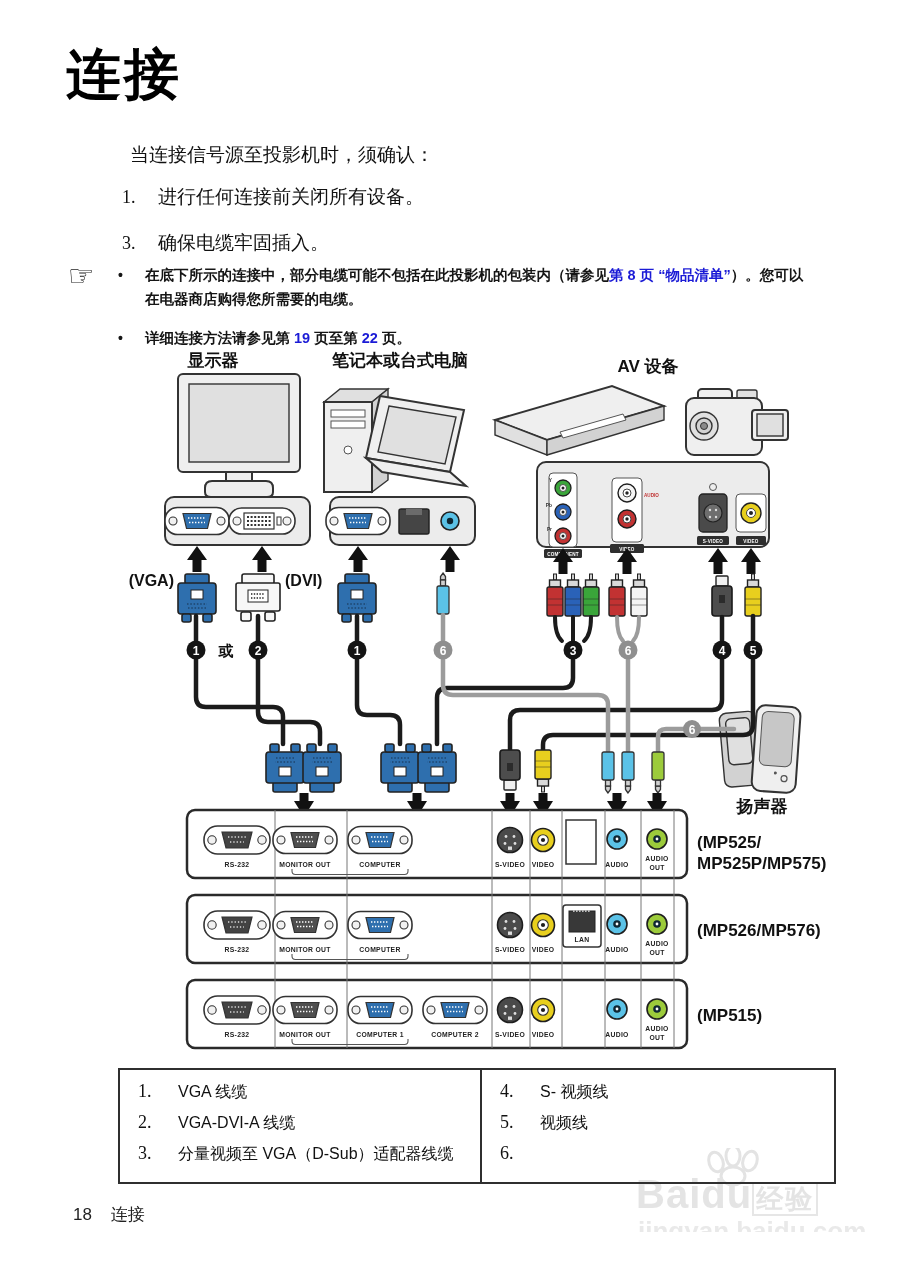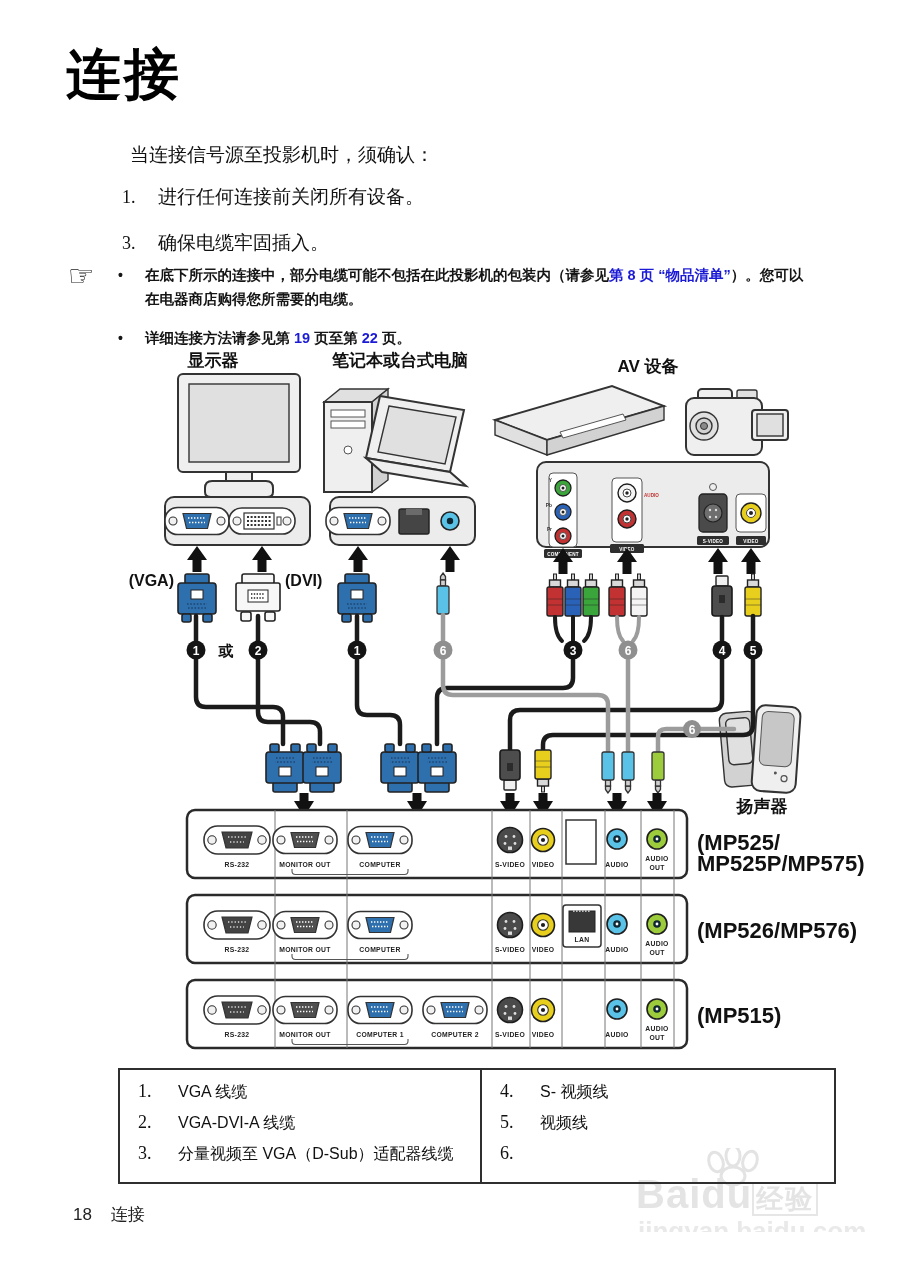--- a/index.html
+++ b/index.html
@@ -39,21 +39,21 @@
   .panel-big { fill:#ffffff; stroke:#2a2a2a; stroke-width:2.5; }
   .screw { fill:#f1f1f1; stroke:#444; stroke-width:1.1; }
   .gline { stroke:#777; stroke-width:1; }
   .cable { stroke:#1b1b1b; stroke-width:4.5; fill:none; stroke-linecap:round; }
   .cable-s { stroke:#1b1b1b; stroke-width:4; fill:none; stroke-linecap:round; }
   .cable-gray { stroke:#9c9c9c; stroke-width:4.5; fill:none; stroke-linecap:round; }
   .cable-gray-s { stroke:#9c9c9c; stroke-width:4; fill:none; stroke-linecap:round; }
   .bracket { stroke:#555; stroke-width:1.1; fill:none; }
   .dvi-dots { stroke:#333; stroke-width:2; stroke-dasharray:2,1.6; }
 
-  .model { position:absolute; left:697px; font-size:22px; font-weight:bold; color:#111; line-height:21px; }
+  .model { position:absolute; left:697px; font-size:17px; font-weight:bold; color:#111; line-height:21px; }
 
   .legend { position:absolute; left:118px; top:1068px; width:714px; height:112px; border:2px solid #2f2f2f; display:flex; background:transparent; }
   .legend-col { box-sizing:border-box; padding-top:8px; }
   .legend-left { width:362px; border-right:2px solid #2f2f2f; }
   .legend-right { flex:1; }
   .legend-row { display:flex; margin-bottom:4px; line-height:27px; }
   .legend-num { width:40px; text-align:left; padding-left:18px; font-size:18px; color:#111; flex:0 0 auto; }
   .legend-text { font-size:16px; color:#111; width:290px; }
 
   .footer { position:absolute; left:73px; top:1203px; font-size:17px; color:#222; }

